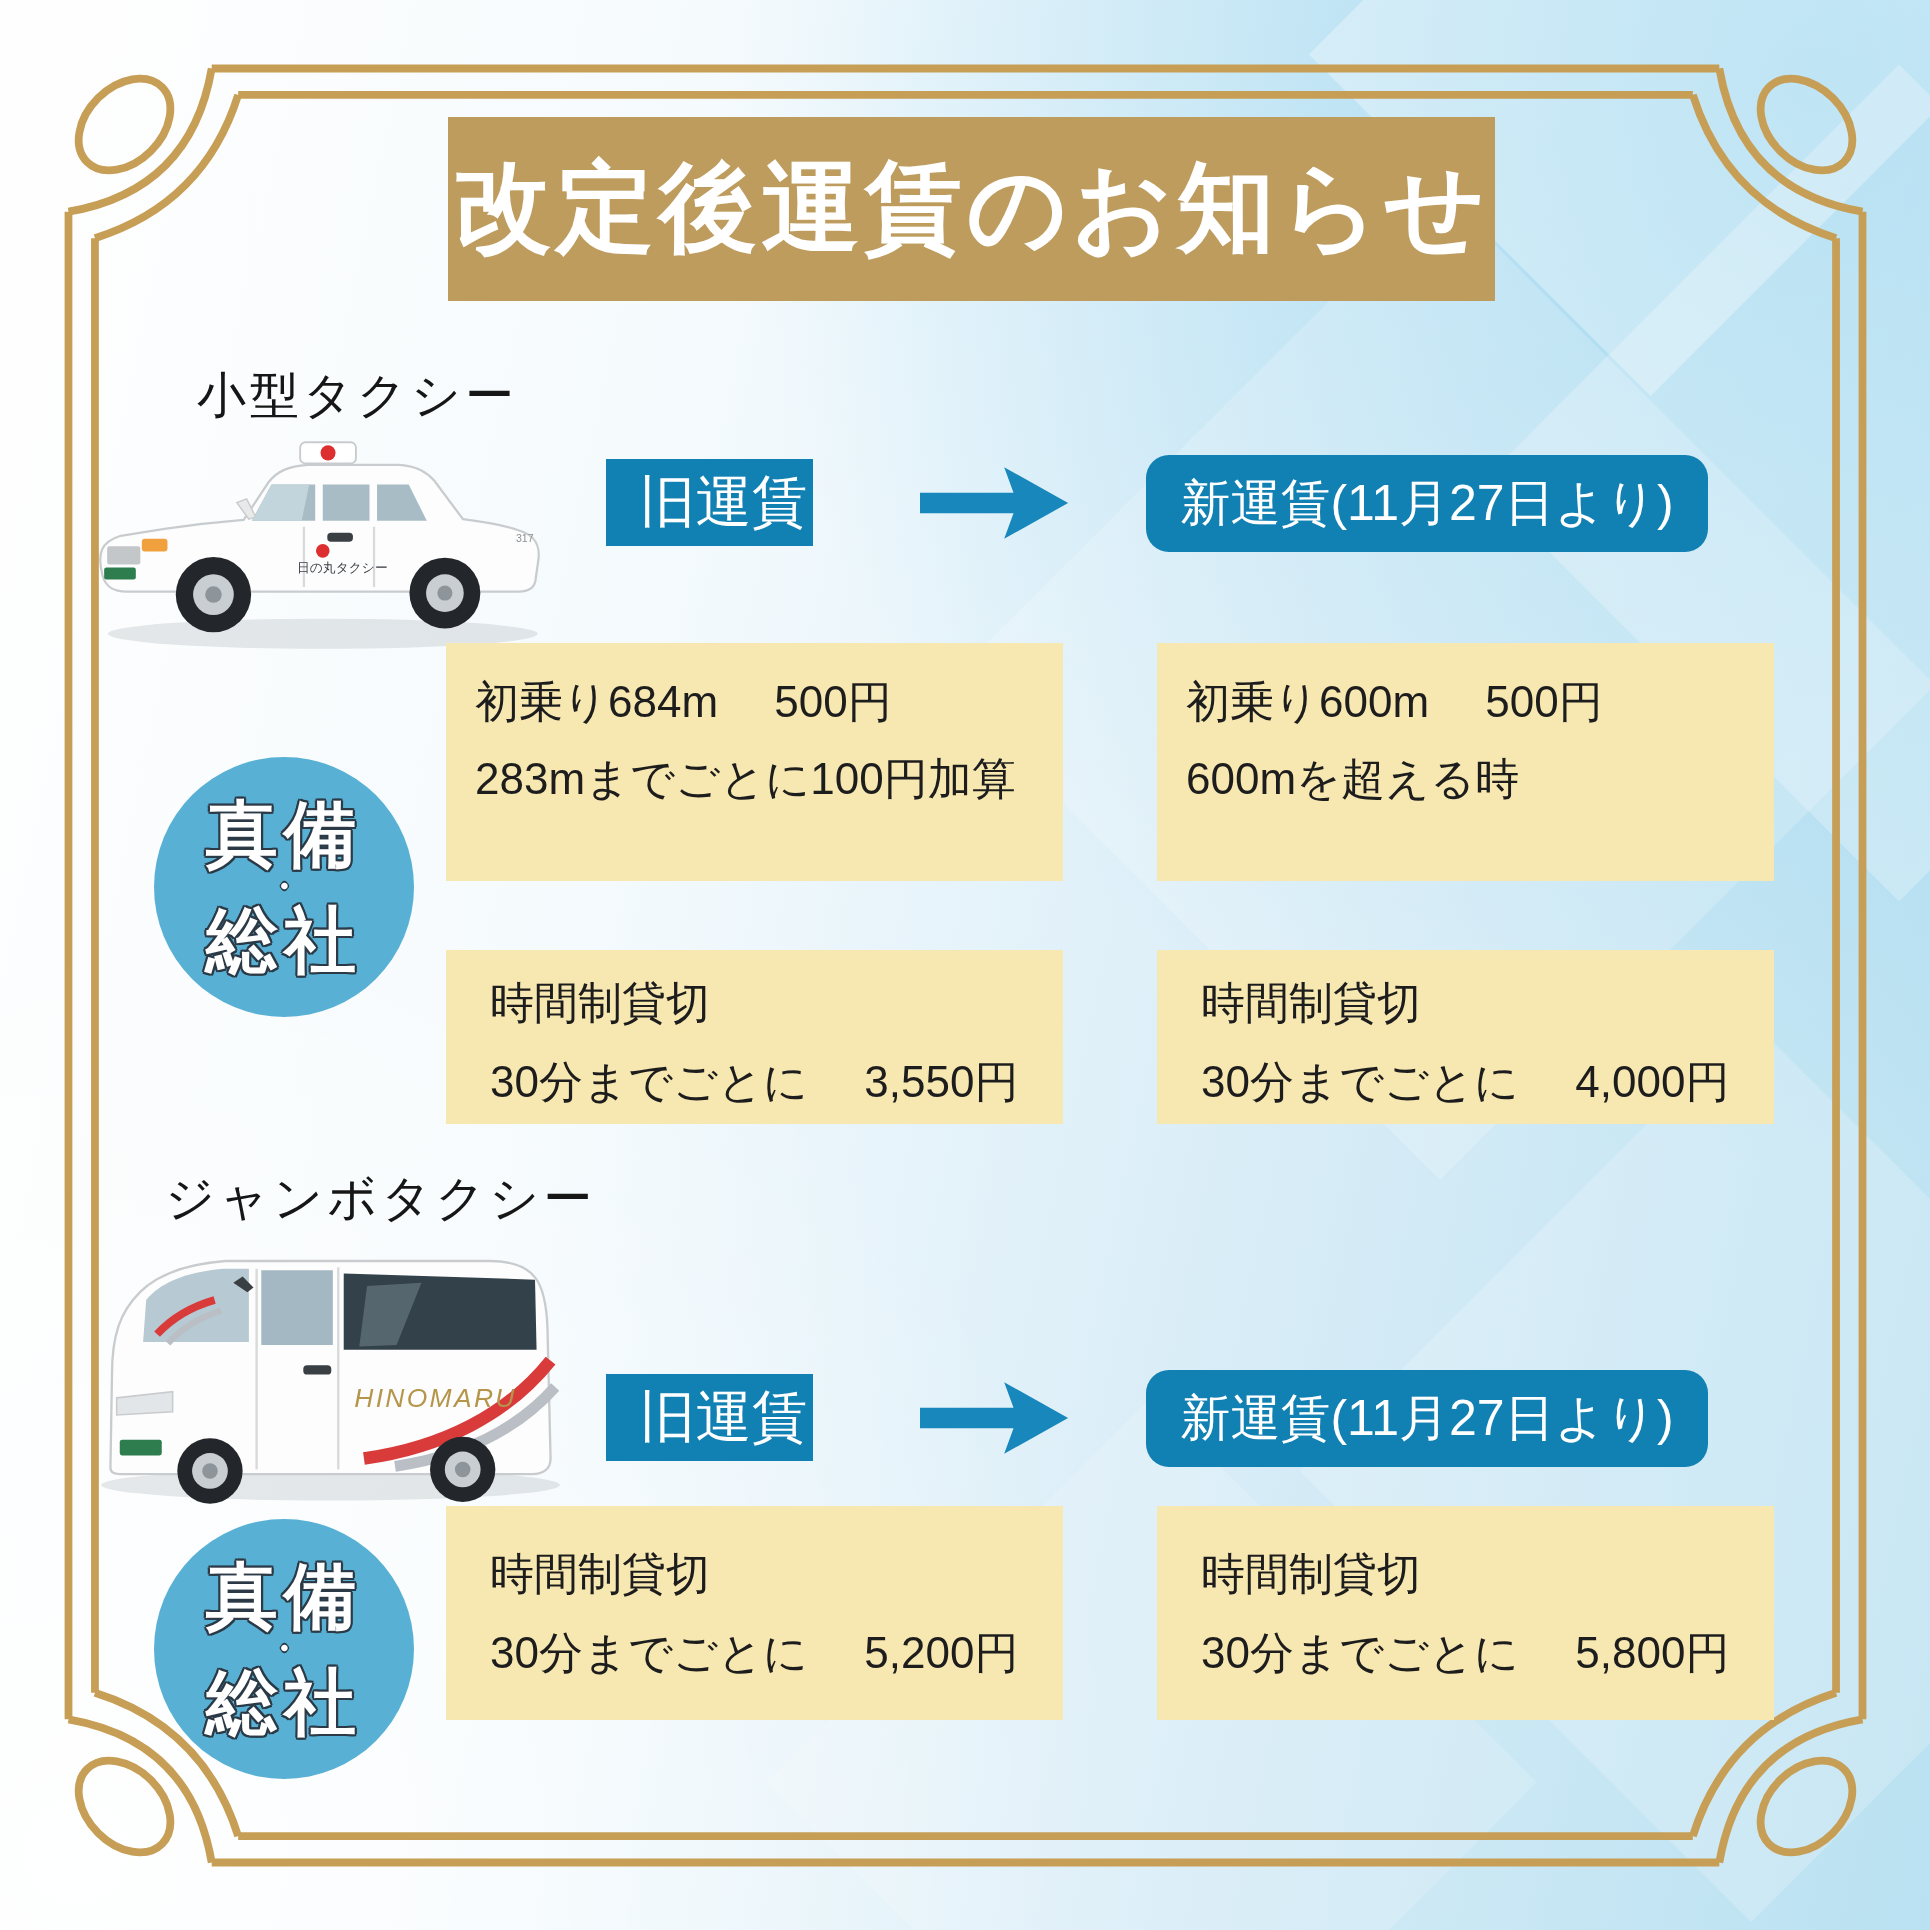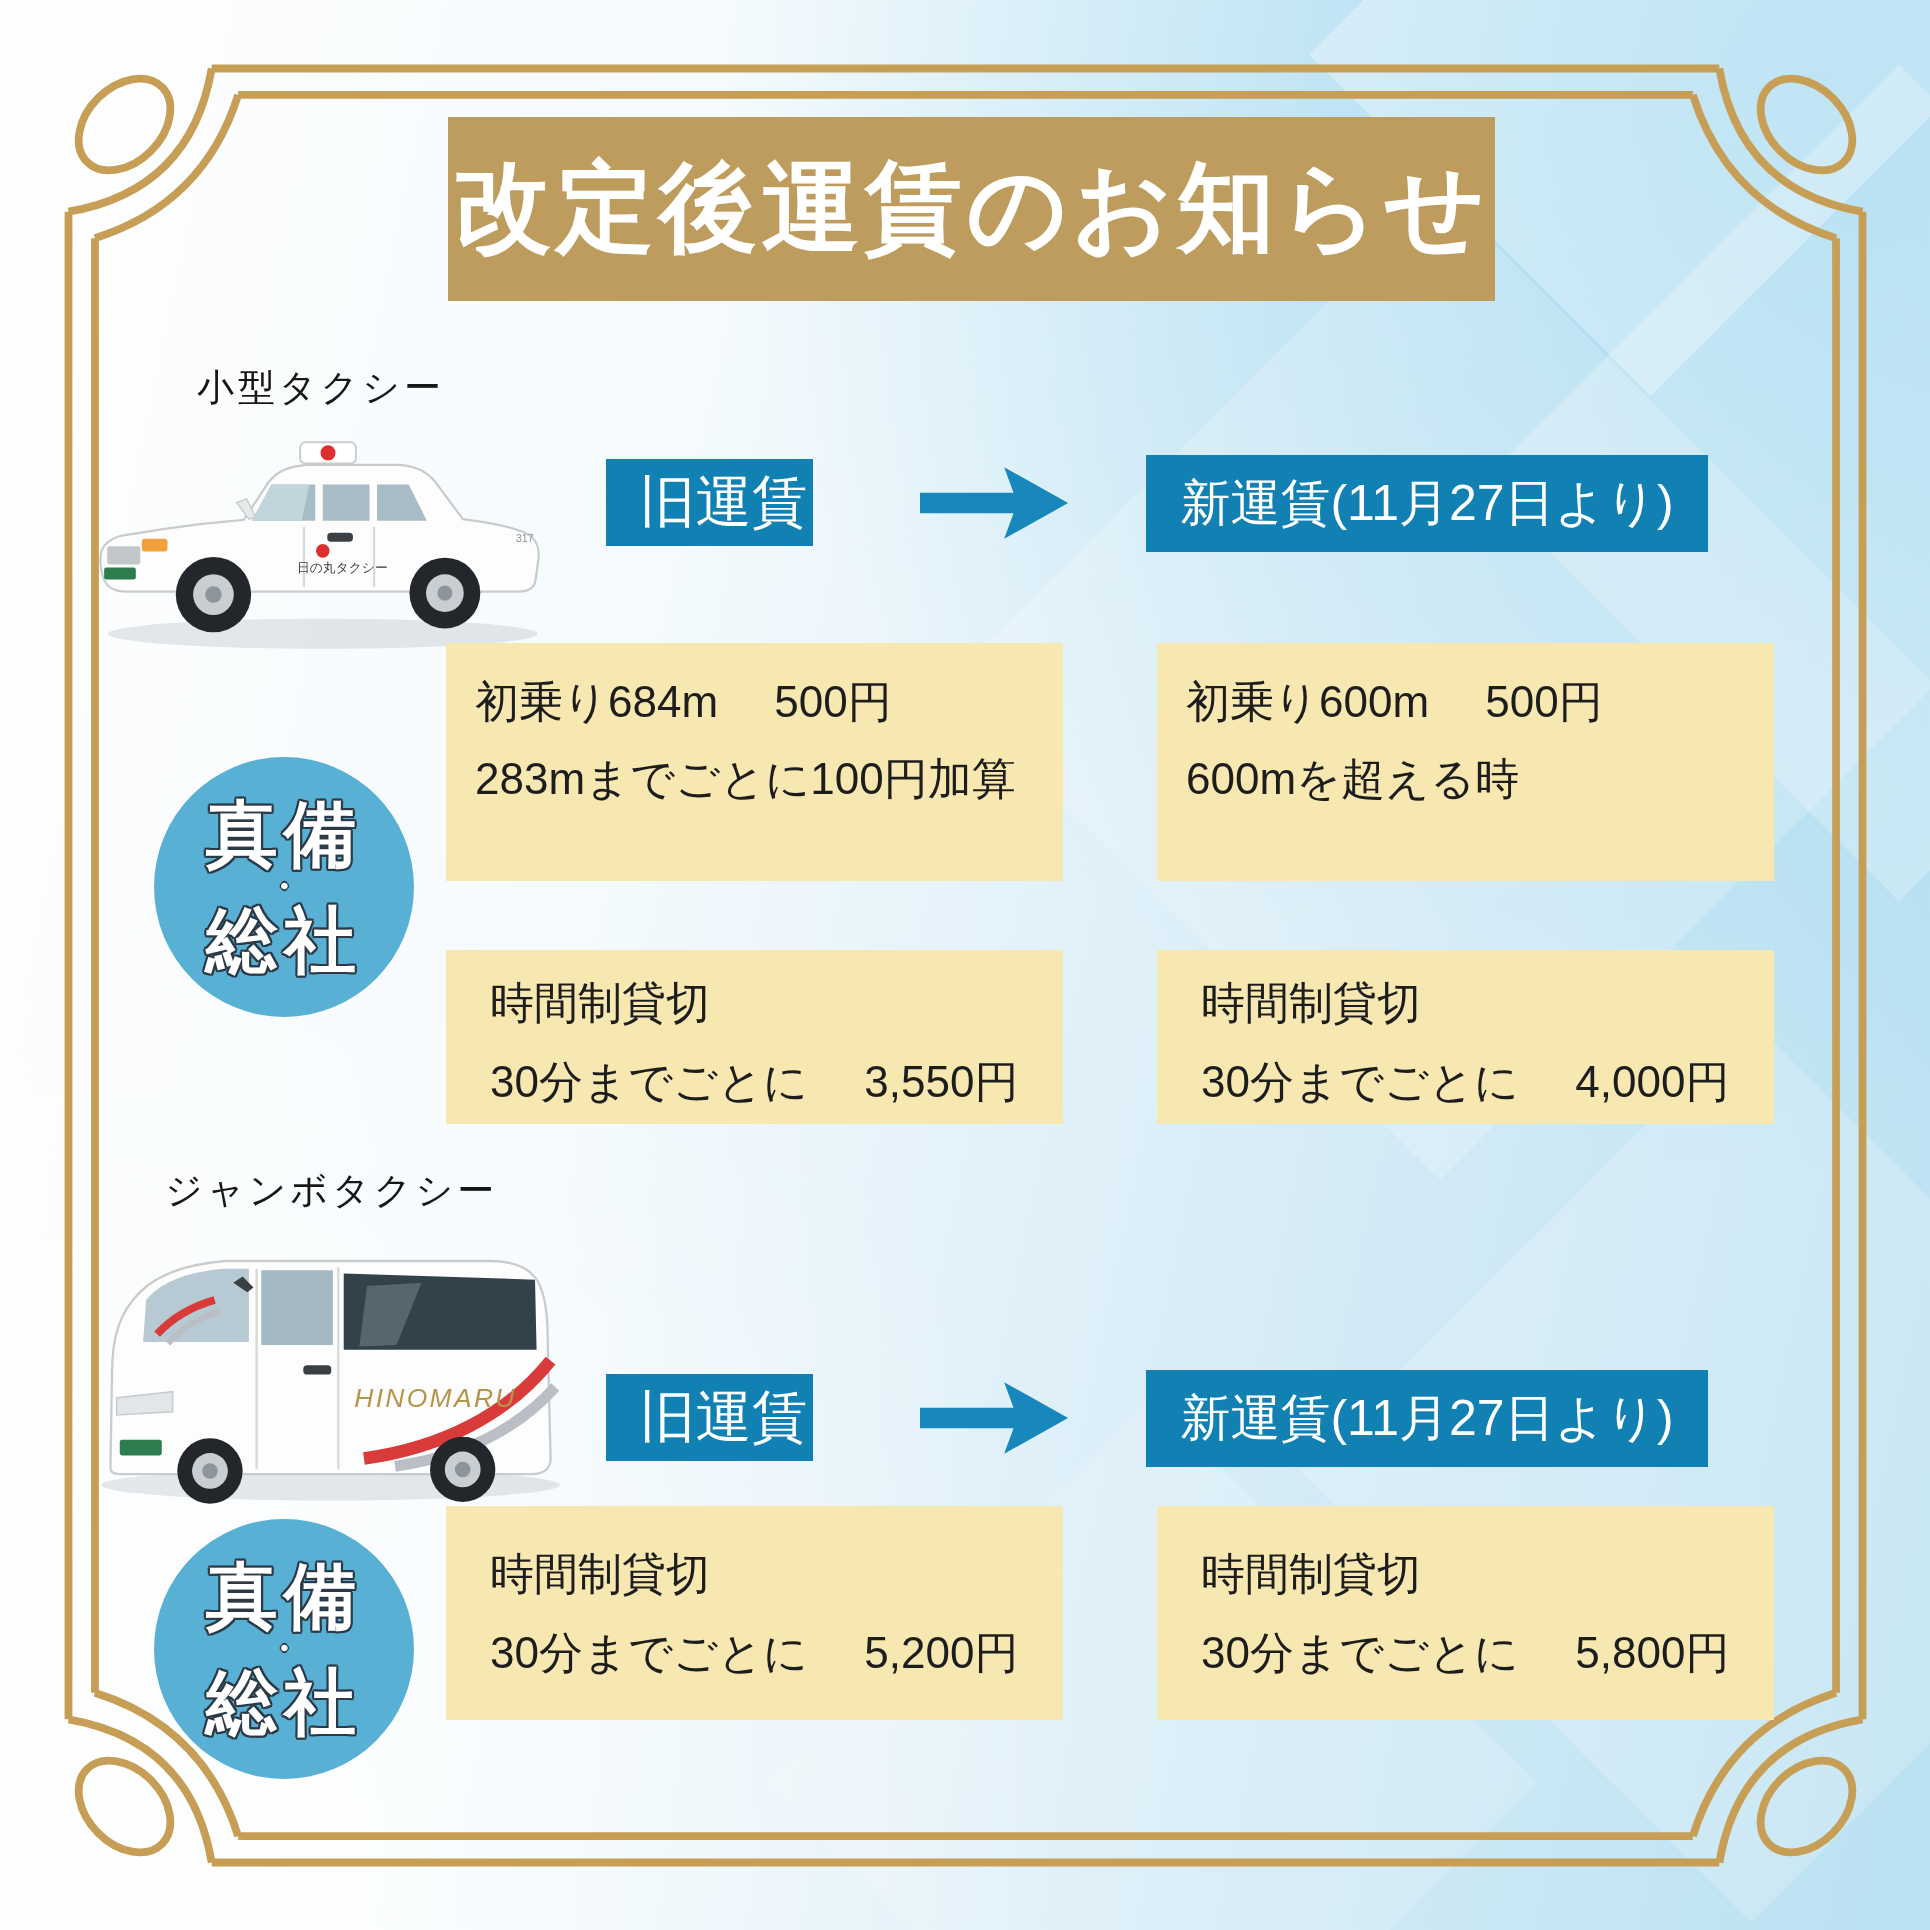--- a/index.html
+++ b/index.html
@@ -23,30 +23,30 @@
   .d5{ left:879px; top:1510px; width:545px; height:545px; background:rgba(255,255,255,0.16); }
 
   .frame{ position:absolute; left:0; top:0; z-index:3; }
 
   .title-banner{
     position:absolute; left:448px; top:117px; width:1047px; height:184px;
     background:#bd9c5e; display:flex; align-items:center; justify-content:center; z-index:4;
   }
   .title-banner span{ font-size:98px; color:#ffffff; letter-spacing:4.7px; font-weight:700; white-space:nowrap; }
 
-  .vehicle-label{ position:absolute; z-index:4; font-size:37px; color:#161616; letter-spacing:3.9px; white-space:nowrap; }
+  .vehicle-label{ position:absolute; z-index:4; font-size:49px; color:#161616; letter-spacing:3.9px; white-space:nowrap; }
 
   .vehicle{ position:absolute; z-index:2; }
 
   .chip{
     position:absolute; background:#1180b2; color:#ffffff; z-index:4;
     display:flex; align-items:center; justify-content:center; white-space:nowrap;
   }
   .chip.small{ width:207px; height:87px; font-size:56px;padding-left:28px; }
-  .chip.big{ width:562px; height:97px; font-size:50px; }
+  .chip.big{ width:562px; height:97px; font-size:50px;border-radius:23px; }
 
   .arrow{ position:absolute; width:152px; height:78px; z-index:4; }
 
   .fare-box{
     position:absolute; width:617px; background:#f7e7b1; color:#1d1d1d; z-index:4;
     font-size:44px; white-space:nowrap;
   }
   .fare-box.tall { height:238px; padding:20px 0 0 29px; line-height:1.75; }
   .fare-box.short{ height:174px; padding:12.5px 0 0 44px; line-height:1.8;  }
   .fare-box.mid  { height:214px; padding:28px 0 0 44px; line-height:1.8;  }

